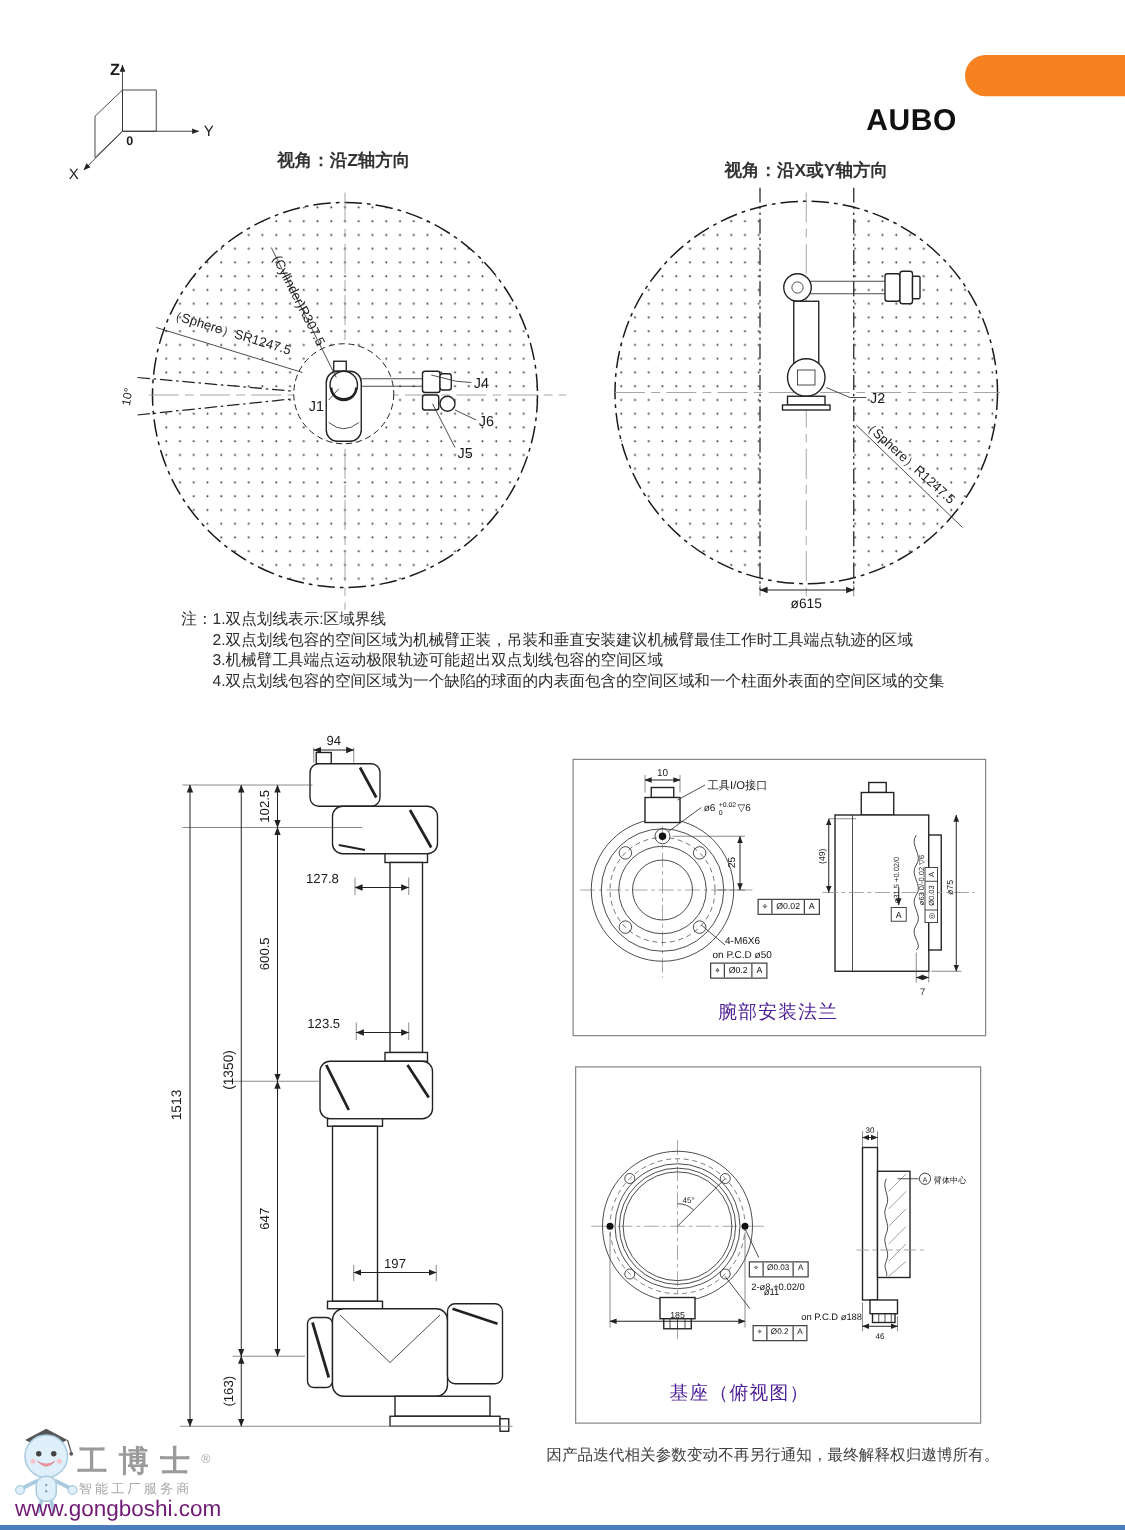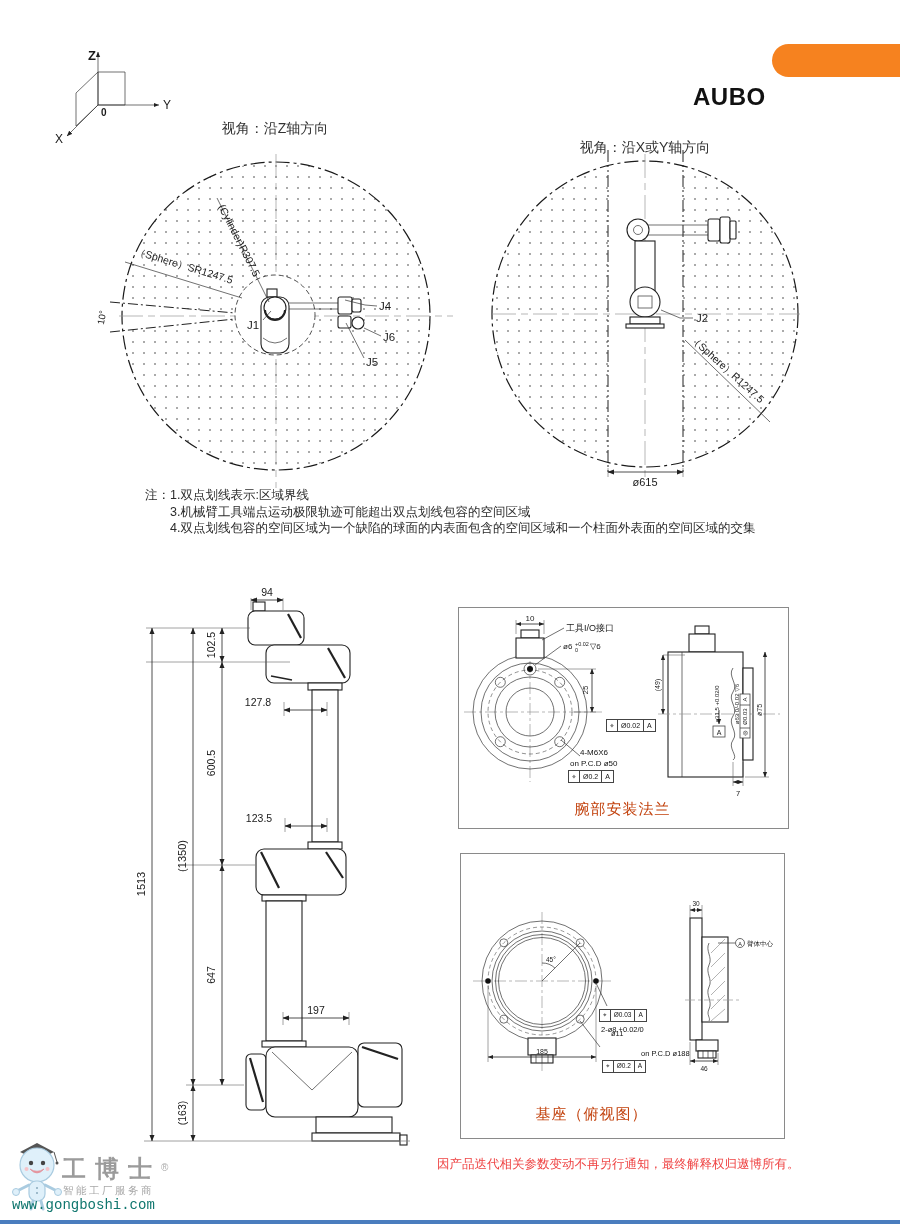--- a/index.html
+++ b/index.html
@@ -1,36 +1,36 @@
 <!DOCTYPE html>
 <html><head>
 <meta charset="utf-8">
 <style>
   html,body{margin:0;padding:0;background:#fff;}
   .page{position:relative;width:900px;height:1224px;background:#fff;overflow:hidden;
         font-family:"Liberation Sans",sans-serif;color:#1a1a1a;}
   .abs{position:absolute;}
   .brand{font-size:24px;font-weight:bold;letter-spacing:.5px;color:#111;margin-top:36px;}
   .accentbar{background:#F6821F;border-radius:17px 0 0 17px;}
-  .view-title{font-size:14px;color:#333;text-align:center;}
+  .view-title{font-size:14px;color:#333;text-align:center;font-weight:bold;}
   .panel{border:1px solid #8a8a8a;background:#fff;}
-  .panel-title{font-size:15px;color:#c2410c;text-align:center;letter-spacing:1px;}
+  .panel-title{font-size:15px;color:#4c1d95;text-align:center;letter-spacing:1px;}
   .notes{display:flex;font-size:12.5px;color:#2b2b2b;line-height:16.5px;}
   .notes .items div{white-space:nowrap;}
   .fcf{position:absolute;display:inline-flex;border:1px solid #444;background:#fff;
        font-size:7px;line-height:1;color:#111;align-items:stretch;}
   .fcf span{padding:2px 3px;border-right:1px solid #444;display:block;}
   .fcf span:last-child{border-right:none;}
   .callout{position:absolute;font-size:7.5px;color:#111;white-space:nowrap;}
   .wm-name{font-family:"Liberation Serif",serif;font-weight:bold;font-size:24px;
            color:#9b9b9b;letter-spacing:9px;}
   .wm-reg{font-size:10px;color:#aaa;vertical-align:super;letter-spacing:0;}
   .wm-tag{font-size:10.5px;color:#a8a8a8;letter-spacing:2.5px;}
-  .wm-url{font-size:14px;color:#0f766e;font-family:Liberation Mono, monospace;}
-  .disclaimer{font-size:12.5px;color:#ef4444;}
+  .wm-url{font-size:18px;color:#701a75;}
+  .disclaimer{font-size:12.5px;color:#404040;}
   .bottomline{background:#4A7DBE;}
   svg text{font-family:"Liberation Sans",sans-serif;fill:#1a1a1a;}
   .outline{stroke:#222;stroke-width:1.1;fill:#fff;}
   .thin{stroke:#333;stroke-width:.7;fill:none;}
   .band{stroke:#222;stroke-width:2.2;fill:none;}
   .dim{stroke:#222;stroke-width:.8;fill:none;}
   .wit{stroke:#555;stroke-width:.55;fill:none;}
   .cl{stroke:#999;stroke-width:.7;fill:none;}
   .lead{stroke:#333;stroke-width:.7;fill:none;}
 </style>
@@ -55,21 +55,21 @@
       <path class="thin" d="M53,32 H80 V65 H53 Z"></path>
       <path class="thin" d="M53,32 L31,53 L31,86 L53,65"></path>
     </g>
     <text x="43" y="20" font-size="13" font-weight="bold">Z</text>
     <text x="118" y="69" font-size="12">Y</text>
     <text x="10" y="103" font-size="12">X</text>
     <text x="56" y="76" font-size="10" font-weight="bold">0</text>
   </svg>
 
   <div class="abs view-title" style="left:165px;top:120px;width:220px;">视角：沿Z轴方向</div>
-  <div class="abs view-title" style="left:535px;top:139px;width:220px;">视角：沿X或Y轴方向</div>
+  <div class="abs view-title" style="left:535px;top:128px;width:220px;">视角：沿X或Y轴方向</div>
 
   <svg class="abs" style="left:95px;top:150px;" width="375" height="345" viewBox="0 0 375 345">
     <defs>
       <pattern id="pd1" width="11" height="11" patternUnits="userSpaceOnUse">
         <circle cx="5" cy="5" r=".8" fill="#3c3c3c"></circle>
       </pattern>
     </defs>
     <circle cx="181" cy="166" r="154" fill="url(#pd1)" stroke="none"></circle>
     <polygon points="17,153 140,163 140,169 17,181" fill="#fff"></polygon>
     <line x1="15" y1="152" x2="140" y2="163" stroke="#222" stroke-width="1" stroke-dasharray="10 3 2 3"></line>
@@ -143,20 +143,21 @@
     <line class="wit" x1="138" y1="318" x2="138" y2="327"></line>
     <line class="wit" x1="213" y1="318" x2="213" y2="327"></line>
     <line class="dim" x1="138" y1="322" x2="213" y2="322" marker-start="url(#eR)" marker-end="url(#eR)"></line>
     <text x="175" y="336" text-anchor="middle" font-size="11">ø615</text>
   </svg>
 
   <div class="abs notes" style="left:145px;top:487px;">
     <span>注：</span>
     <div class="items">
       <div>1.双点划线表示:区域界线</div>
+      <div>2.双点划线包容的空间区域为机械臂正装，吊装和垂直安装建议机械臂最佳工作时工具端点轨迹的区域</div>
       <div>3.机械臂工具端点运动极限轨迹可能超出双点划线包容的空间区域</div>
       <div>4.双点划线包容的空间区域为一个缺陷的球面的内表面包含的空间区域和一个柱面外表面的空间区域的交集</div>
     </div>
   </div>
 
   <svg class="abs" style="left:130px;top:588px;" width="310" height="570" viewBox="0 0 310 570">
     <defs>
         <marker id="eA" viewBox="0 0 10 10" refX="9.5" refY="5" markerWidth="8" markerHeight="8" orient="auto-start-reverse">
           <path d="M0,1 L10,5 L0,9 z" fill="#222"></path>
         </marker>

